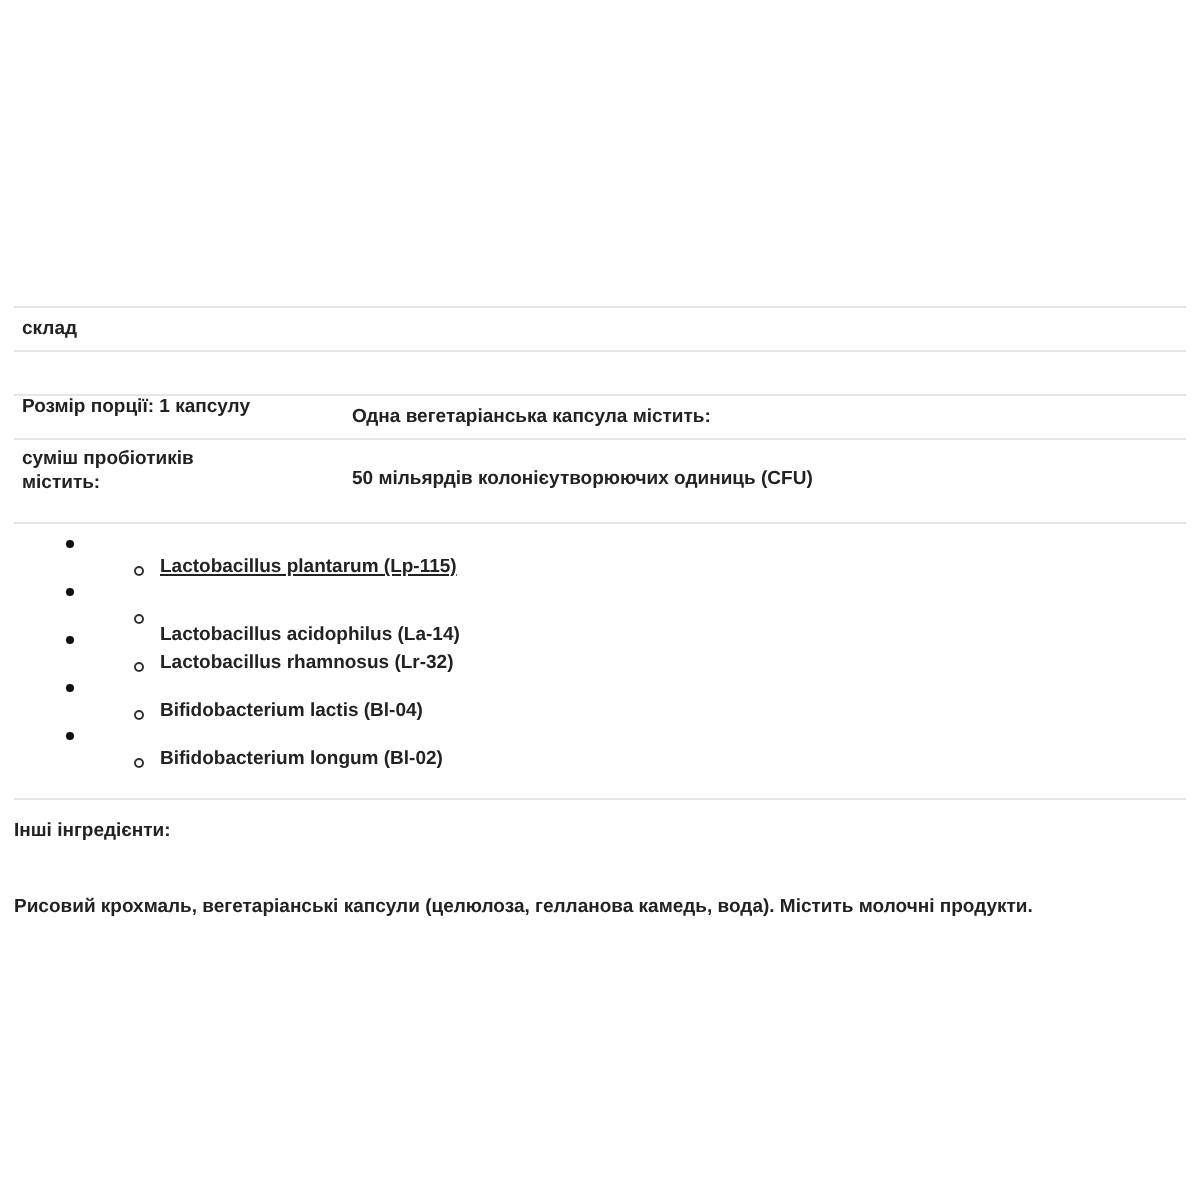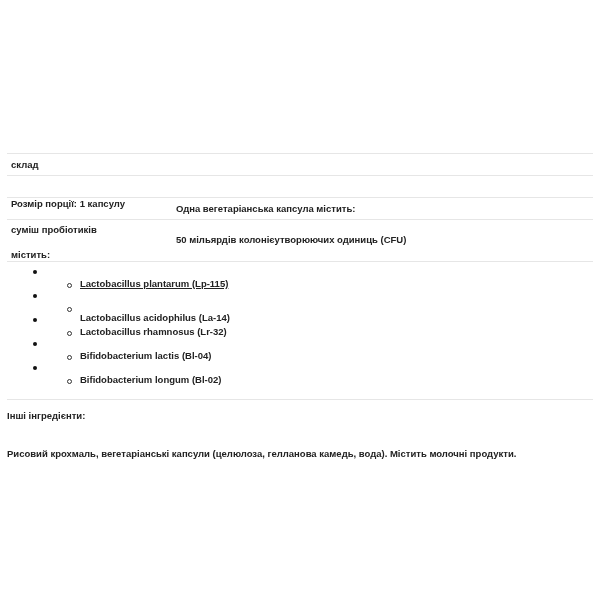--- a/index.html
+++ b/index.html
@@ -56,21 +56,21 @@
   <div class="txt" style="left:11px; top:159px;">склад</div>
 
   <div class="hline" style="top:175px;"></div>
   <div class="txt" style="left:11px; top:181px;margin-top:17px;">Розмір порції: 1 капсулу</div>
 
   <div class="hline" style="top:197px;"></div>
   <div class="txt" style="left:176px; top:203px;">Одна вегетаріанська капсула містить:</div>
 
   <div class="hline" style="top:219px;"></div>
   <div class="txt" style="left:11px; top:224px;">суміш пробіотиків</div>
-  <div class="txt" style="left:11px; top:249px;">містить:</div>
+  <div class="txt" style="left:11px; top:236px;">містить:</div>
   <div class="txt" style="left:176px; top:234px;">50 мільярдів колонієутворюючих одиниць (CFU)</div>
 
   <div class="hline" style="top:261px;"></div>
 
   <div>
     <div class="bullet" style="top:270px;"></div>
     <div class="circle" style="top:283px;"></div>
     <div class="txt" style="left:80px; top:278px;text-decoration:underline;">Lactobacillus plantarum (Lp-115)</div>
 
     <div class="bullet" style="top:294px;"></div>

